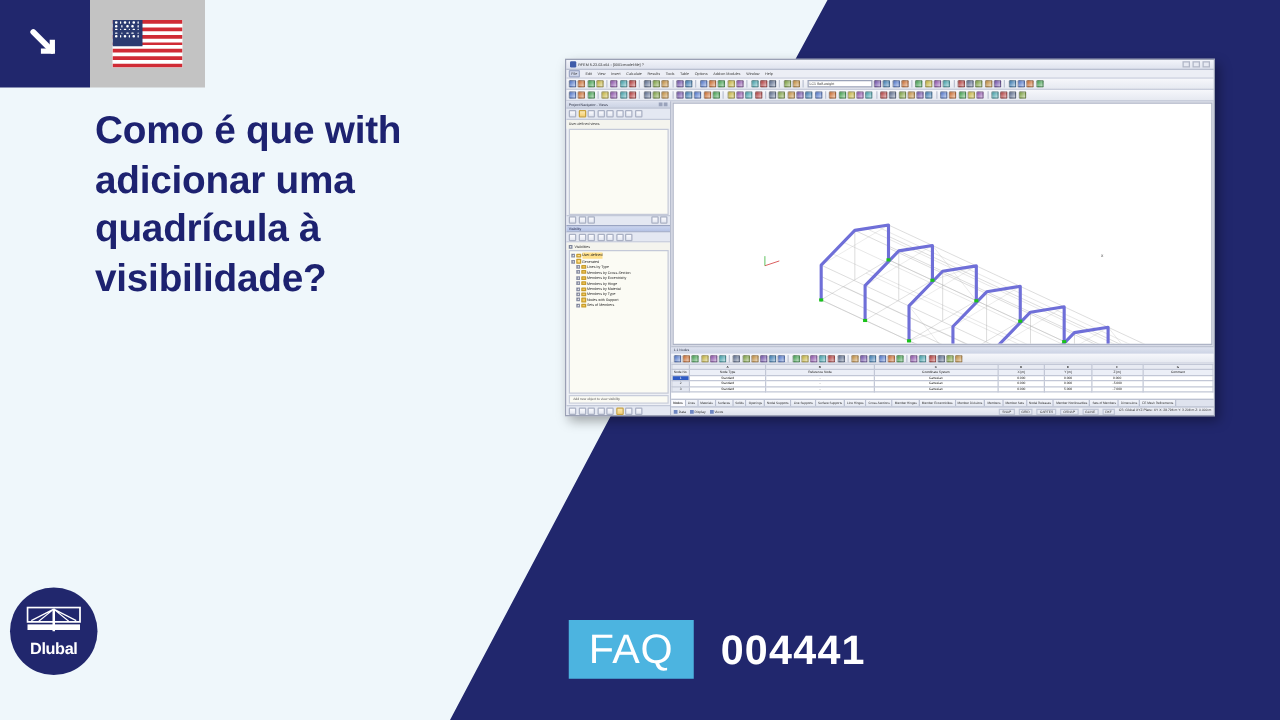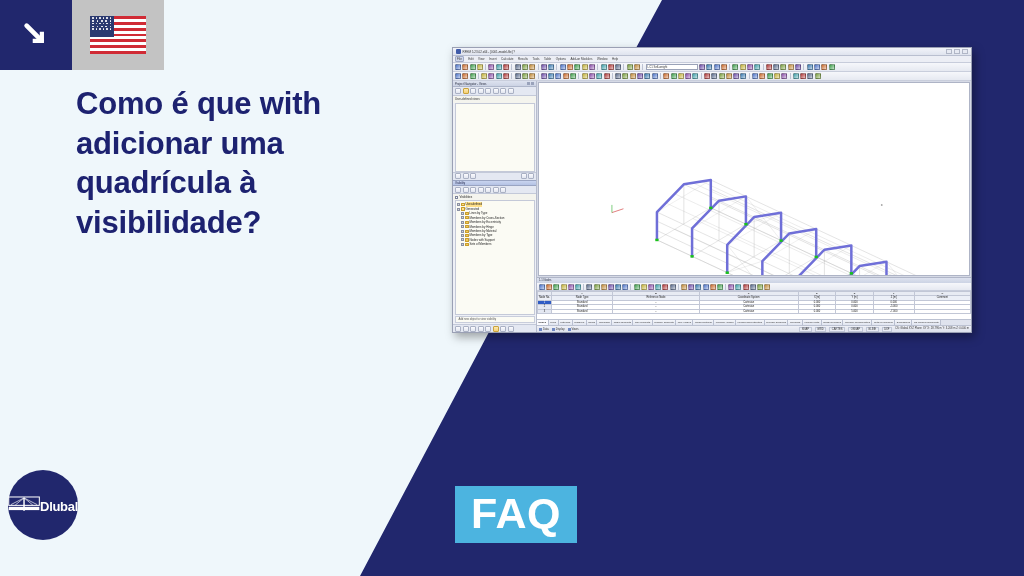--- a/index.html
+++ b/index.html
@@ -76,40 +76,40 @@
   }
 
   
   #logo {
     position: absolute;
     left: 8px; top: 470px;
     width: 70px; height: 70px;
     border-radius: 50%;
     background: #21276d;
     z-index: 5;
-    display: flex; flex-direction: row;
+    display: flex; flex-direction: column;
     align-items: center; justify-content: center;
   }
   #logo-mark { width: 44px; height: 24px; display: block; }
   #logo-text {
     color: #fff; font-size: 13px; font-weight: bold;
     letter-spacing: -0.3px; margin-top: 2px;
   }
 
   
   #faq-row {
     position: absolute;
     left: 455px; bottom: 33px;
     display: flex; align-items: center;
     z-index: 6;
   }
   #faq-badge {
     background: #4cb4e0;
     color: #ffffff;
-    font-size: 43px; font-weight: bold;
+    font-size: 33px; font-weight: normal;
     padding: 6px 16px 8px 16px;
     letter-spacing: 0.5px;
     line-height: 1;
   }
   #faq-number {
     color: #ffffff;
     font-size: 33px; font-weight: bold;
     margin-left: 22px;
     letter-spacing: 1px;
     line-height: 1;
@@ -441,20 +441,21 @@
     <rect x="1" y="1" width="42" height="11.5" fill="none" stroke="#ffffff" stroke-width="1.4"></rect>
     <path d="M22 2.3 L10 12 M22 2.3 L34 12 M22 2.3 L4 11.5 M22 2.3 L40 11.5" stroke="#ffffff" stroke-width="0.9" fill="none"></path>
     <rect x="21" y="2" width="2" height="18" fill="#ffffff"></rect>
     <rect x="1" y="14.5" width="42" height="4.5" fill="#ffffff"></rect>
   </svg>
   <div id="logo-text">Dlubal</div>
 </div>
 
 <div id="faq-row">
   <div id="faq-badge">FAQ</div>
+  <div id="faq-number">004441</div>
 </div>
 
 <div id="app-window">
 
   <div id="titlebar">
     <div id="title-icon"></div>
     <div id="title-text">RFEM 5.23.02.x64 - [0001-model-file] ?</div>
     <div id="title-btns">
       <span></span>
       <span></span>

